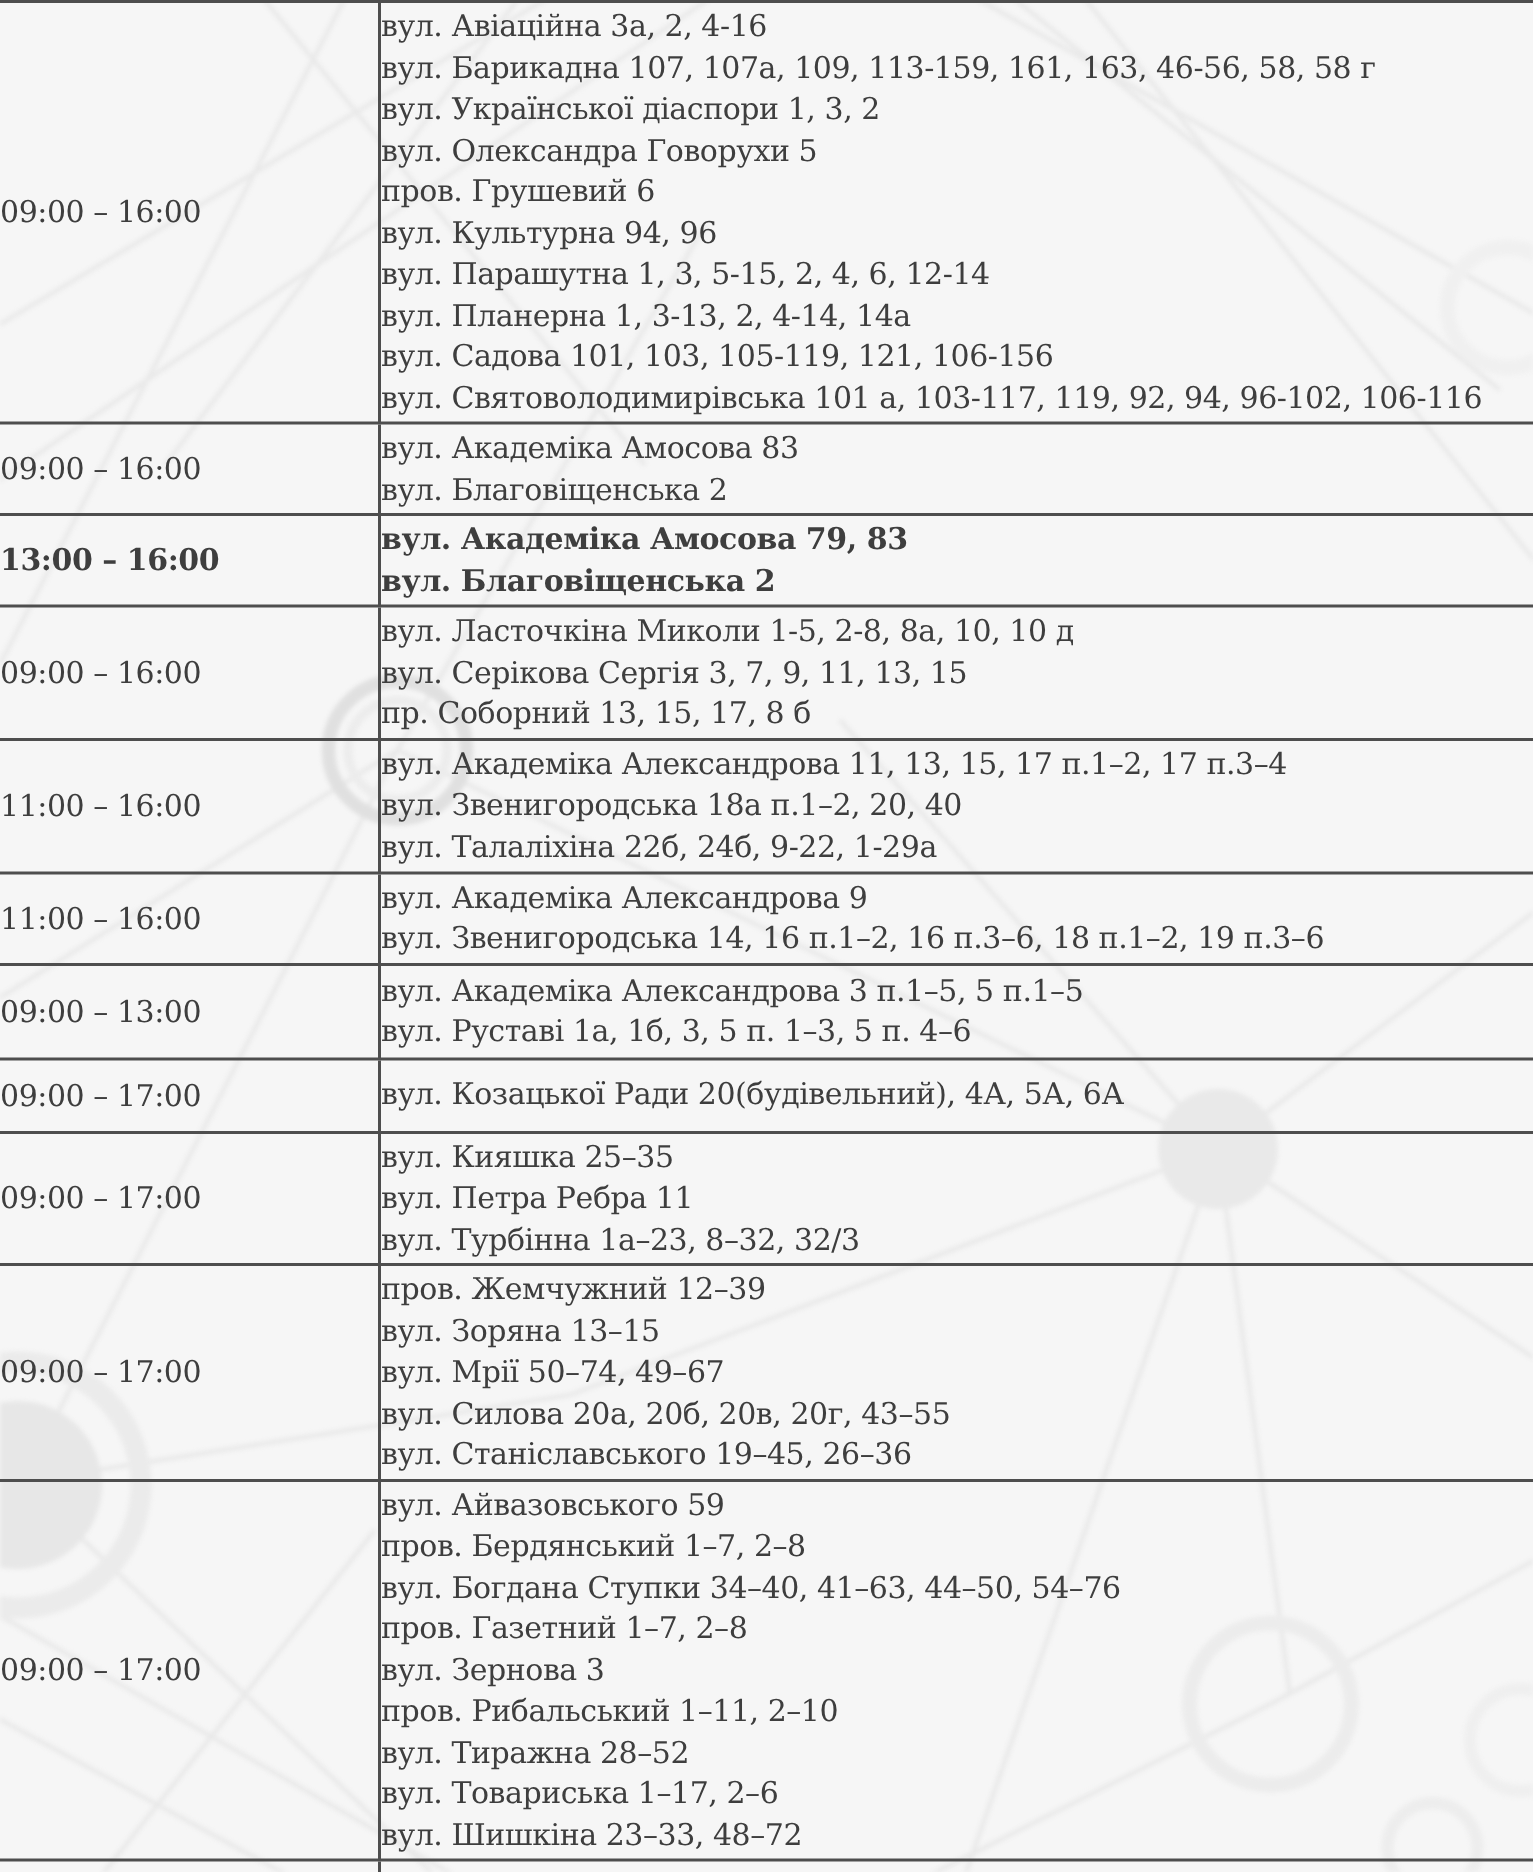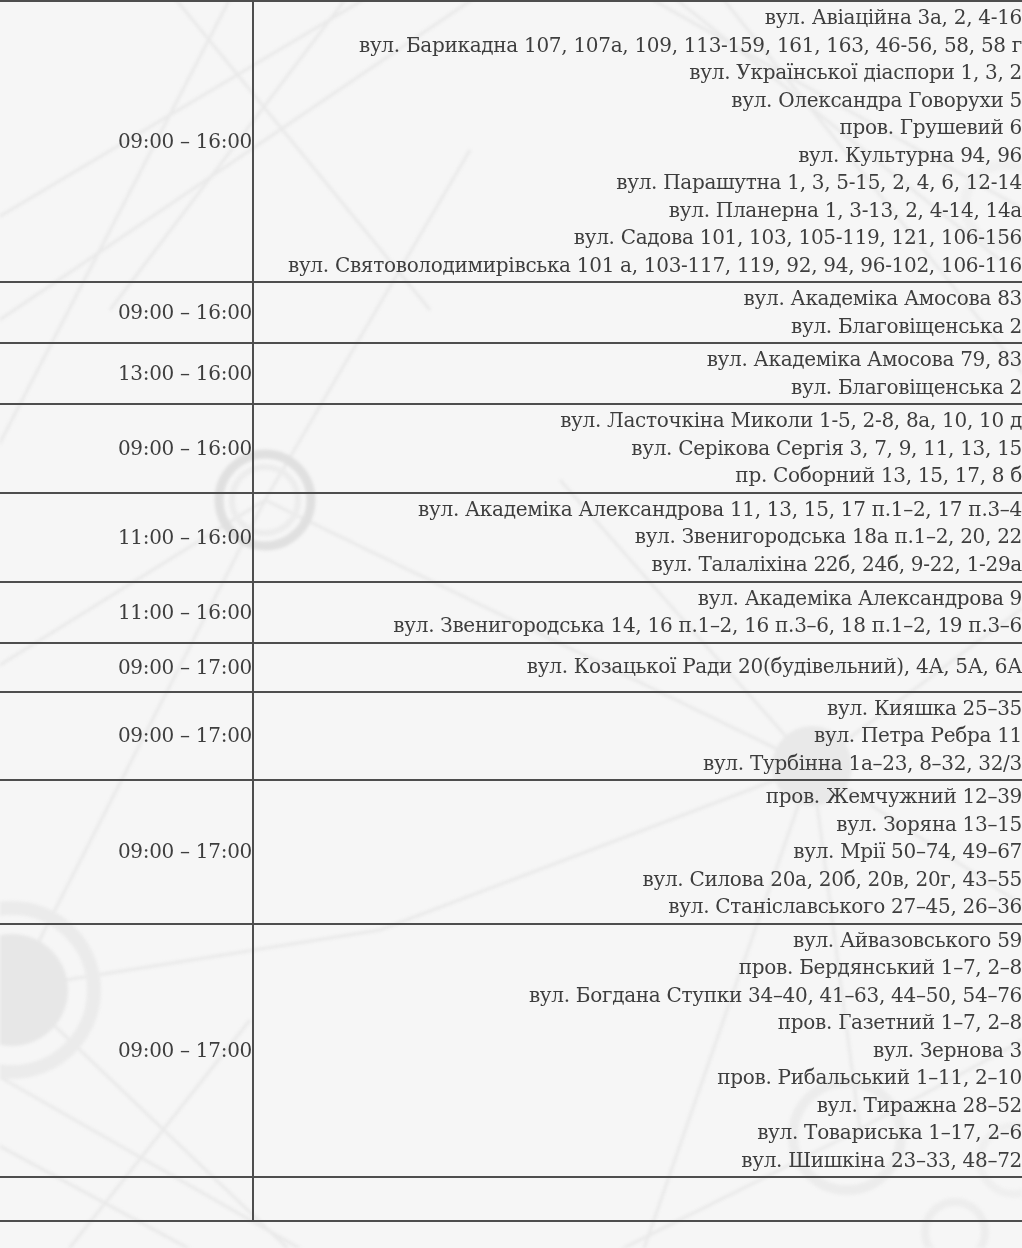--- a/index.html
+++ b/index.html
@@ -27,21 +27,21 @@
     font-size:20px;
     letter-spacing:-0.3px;
     color:var(--text,#3e3e3e);
   }
   table.schedule tr{
     border-bottom:2px solid var(--border,#4e4e4e);
   }
   table.schedule td{
     padding:2px 0;
     vertical-align:middle;
-    text-align:right;
+    text-align:left;
   }
   td.time-cell{
     width:252px;
     border-right:2px solid var(--border,#4e4e4e);
   }
   .time-label{
     line-height:27px;
     white-space:nowrap;
   }
   .addr-line{
@@ -116,21 +116,21 @@
         </tr>
         <tr style="height: 55px;">
           <td class="time-cell">
             <div class="time-label">09:00 – 16:00</div>
           </td>
           <td class="addr-cell">
             <div class="addr-line">вул. Академіка Амосова 83</div>
             <div class="addr-line">вул. Благовіщенська 2</div>
           </td>
         </tr>
-        <tr style="height: 54px;">
+        <tr style="height: 54px; font-weight: bold;">
           <td class="time-cell">
             <div class="time-label">13:00 – 16:00</div>
           </td>
           <td class="addr-cell">
             <div class="addr-line">вул. Академіка Амосова 79, 83</div>
             <div class="addr-line">вул. Благовіщенська 2</div>
           </td>
         </tr>
         <tr style="height: 83px;">
           <td class="time-cell">
@@ -141,31 +141,40 @@
             <div class="addr-line">вул. Серікова Сергія 3, 7, 9, 11, 13, 15</div>
             <div class="addr-line">пр. Соборний 13, 15, 17, 8 б</div>
           </td>
         </tr>
         <tr style="height: 89px;">
           <td class="time-cell">
             <div class="time-label">11:00 – 16:00</div>
           </td>
           <td class="addr-cell">
             <div class="addr-line">вул. Академіка Александрова 11, 13, 15, 17 п.1–2, 17 п.3–4</div>
-            <div class="addr-line">вул. Звенигородська 18а п.1–2, 20, 22</div>
+            <div class="addr-line">вул. Звенигородська 18а п.1–2, 20, 40</div>
             <div class="addr-line">вул. Талаліхіна 22б, 24б, 9-22, 1-29а</div>
           </td>
         </tr>
         <tr style="height: 56px;">
           <td class="time-cell">
             <div class="time-label">11:00 – 16:00</div>
           </td>
           <td class="addr-cell">
             <div class="addr-line">вул. Академіка Александрова 9</div>
             <div class="addr-line">вул. Звенигородська 14, 16 п.1–2, 16 п.3–6, 18 п.1–2, 19 п.3–6</div>
+          </td>
+        </tr>
+        <tr style="height: 63px;">
+          <td class="time-cell">
+            <div class="time-label">09:00 – 13:00</div>
+          </td>
+          <td class="addr-cell">
+            <div class="addr-line">вул. Академіка Александрова 3 п.1–5, 5 п.1–5</div>
+            <div class="addr-line">вул. Руставі 1а, 1б, 3, 5 п. 1–3, 5 п. 4–6</div>
           </td>
         </tr>
         <tr style="height: 49px;">
           <td class="time-cell">
             <div class="time-label">09:00 – 17:00</div>
           </td>
           <td class="addr-cell">
             <div class="addr-line">вул. Козацької Ради 20(будівельний), 4А, 5А, 6А</div>
           </td>
         </tr>
@@ -181,21 +190,21 @@
         </tr>
         <tr style="height: 138px;">
           <td class="time-cell">
             <div class="time-label">09:00 – 17:00</div>
           </td>
           <td class="addr-cell">
             <div class="addr-line">пров. Жемчужний 12–39</div>
             <div class="addr-line">вул. Зоряна 13–15</div>
             <div class="addr-line">вул. Мрії 50–74, 49–67</div>
             <div class="addr-line">вул. Силова 20а, 20б, 20в, 20г, 43–55</div>
-            <div class="addr-line">вул. Станіславського 27–45, 26–36</div>
+            <div class="addr-line">вул. Станіславського 19–45, 26–36</div>
           </td>
         </tr>
         <tr style="height: 249px;">
           <td class="time-cell">
             <div class="time-label">09:00 – 17:00</div>
           </td>
           <td class="addr-cell">
             <div class="addr-line">вул. Айвазовського 59</div>
             <div class="addr-line">пров. Бердянський 1–7, 2–8</div>
             <div class="addr-line">вул. Богдана Ступки 34–40, 41–63, 44–50, 54–76</div>

